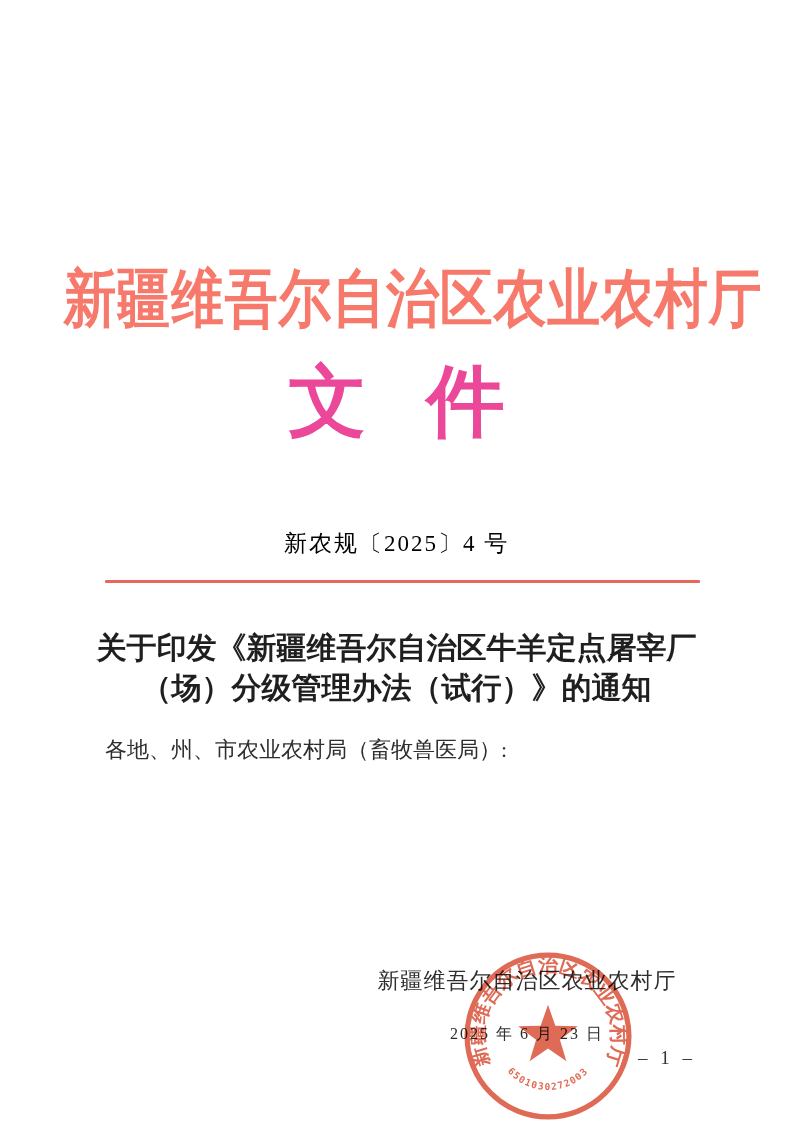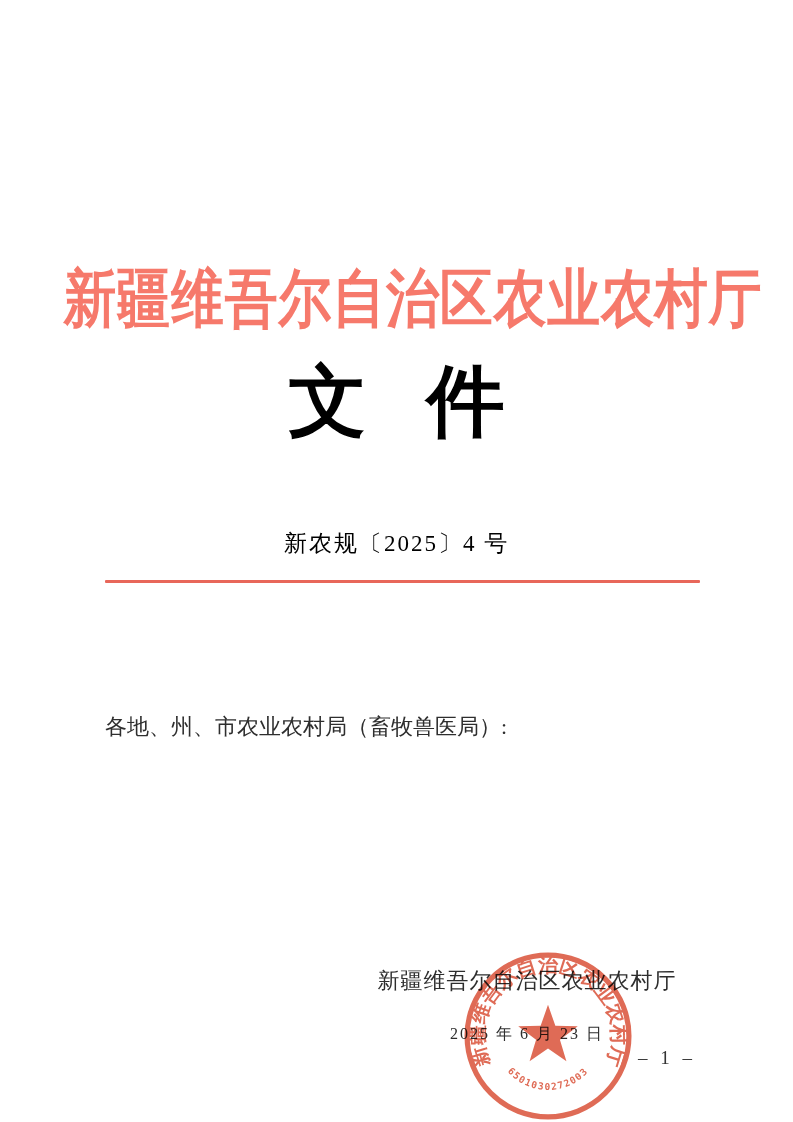--- a/index.html
+++ b/index.html
@@ -28,21 +28,21 @@
     white-space: nowrap;
   }
   .doc-type {
     position: absolute;
     top: 350px;
     left: 0;
     width: 100%;
     text-align: center;
     font-size: 78px;
     font-weight: 700;
-    color: #000000;
+    color: #ec4899;
     letter-spacing: 60px;
     padding-left: 60px;
     white-space: nowrap;
   }
   .doc-number {
     position: absolute;
     top: 528px;
     left: 0;
     width: 100%;
     text-align: center;
@@ -67,21 +67,21 @@
     text-align: center;
     font-size: 30px;
     font-weight: 700;
     line-height: 40px;
     color: #1f1f1f;
     font-family: "Liberation Sans", "DejaVu Sans", sans-serif;
   }
   .doc-title span { display: block; }
   .body-text {
     position: absolute;
-    top: 708px;
+    top: 731px;
     left: 105px;
     width: 596px;
     font-size: 22px;
     line-height: 38px;
     color: #2e2e2e;
     text-align: justify;
   }
   .body-text .paragraph { text-indent: 2em; }
   .signature-block {
     position: absolute;
@@ -121,20 +121,24 @@
 <div class="page">
 
   <div class="agency-name">新疆维吾尔自治区农业农村厅</div>
 
   <div class="doc-type">文件</div>
 
   <div class="doc-number">新农规〔2025〕4 号</div>
 
   <div class="divider"></div>
 
+  <h1 class="doc-title">
+    <span>关于印发《新疆维吾尔自治区牛羊定点屠宰厂</span>
+    <span>（场）分级管理办法（试行）》的通知</span>
+  </h1>
 
   <div class="body-text">
     <p class="salutation">各地、州、市农业农村局（畜牧兽医局）:</p>
   </div>
 
   <div class="signature-block">
     <div class="signature-agency">新疆维吾尔自治区农业农村厅</div>
     <div class="signature-date">2025 年 6 月 23 日</div>
   </div>
 

